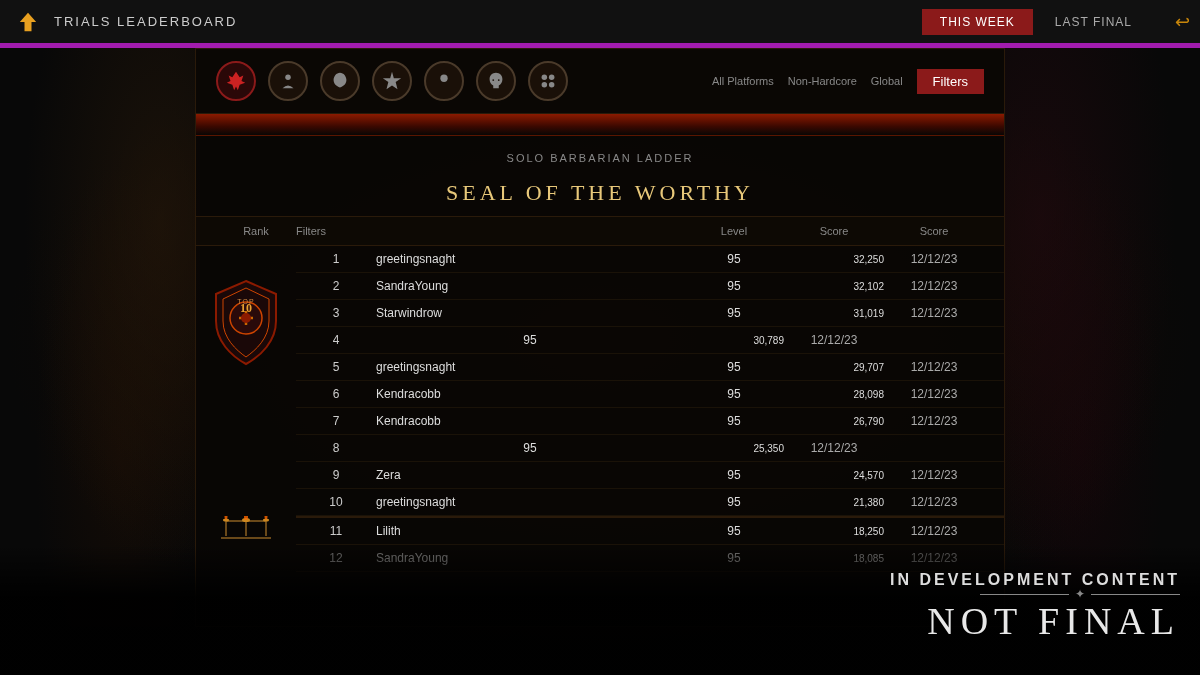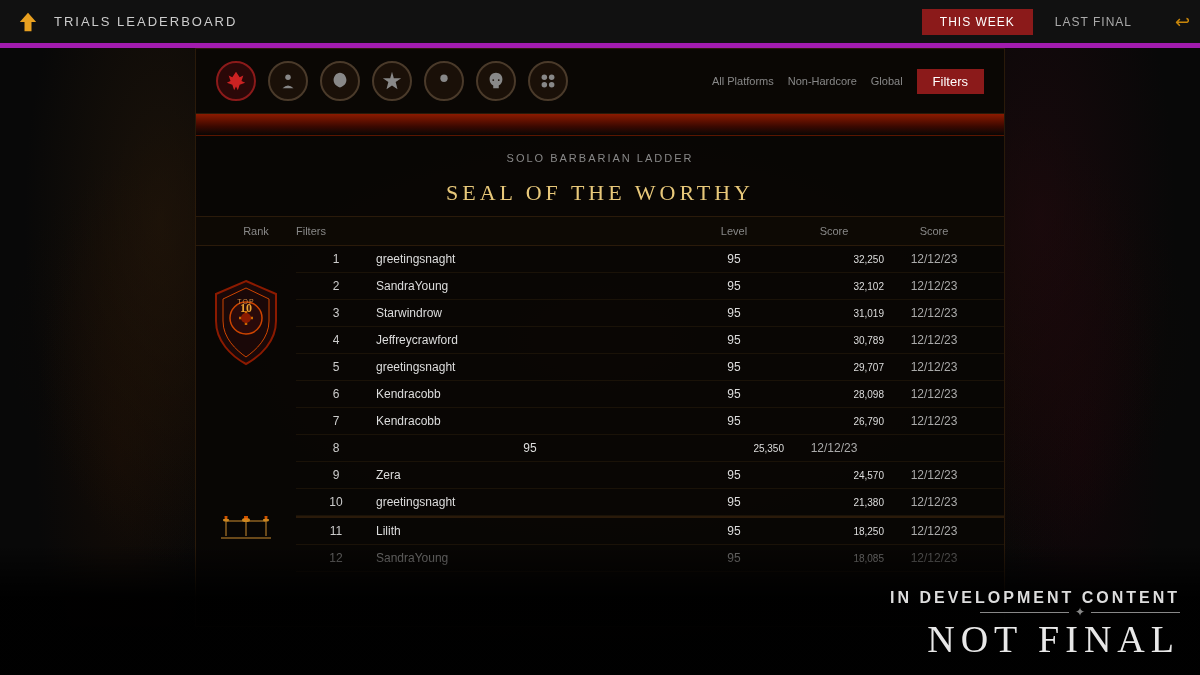--- a/index.html
+++ b/index.html
@@ -302,21 +302,21 @@
       position: absolute;
       bottom: 0;
       right: 0;
       left: 0;
       height: 130px;
       background: linear-gradient(to top, rgba(0,0,0,0.95) 60%, transparent);
       display: flex;
       flex-direction: column;
       align-items: flex-end;
       justify-content: flex-end;
-      padding: 10px 20px 14px;
+      padding: 10px 20px 32px;
       z-index: 20;
     }
 
     .watermark-dev {
       color: #ddd;
       font-size: 16px;
       letter-spacing: 3px;
       text-transform: uppercase;
       font-family: Arial, sans-serif;
       font-weight: bold;
@@ -548,21 +548,20 @@
       </div>
       <div class="table-row">
         <span class="row-rank">3</span>
         <span class="row-player">Starwindrow</span>
         <span class="row-level">95</span>
         <span class="row-score">31,019</span>
         <span class="row-date">12/12/23</span>
       </div>
       <div class="table-row">
         <span class="row-rank">4</span>
-        <span class="row-player">Jeffreycrawford</span>
         <span class="row-level">95</span>
         <span class="row-score">30,789</span>
         <span class="row-date">12/12/23</span>
       </div>
       <div class="table-row">
         <span class="row-rank">5</span>
         <span class="row-player">greetingsnaght</span>
         <span class="row-level">95</span>
         <span class="row-score">29,707</span>
         <span class="row-date">12/12/23</span>

